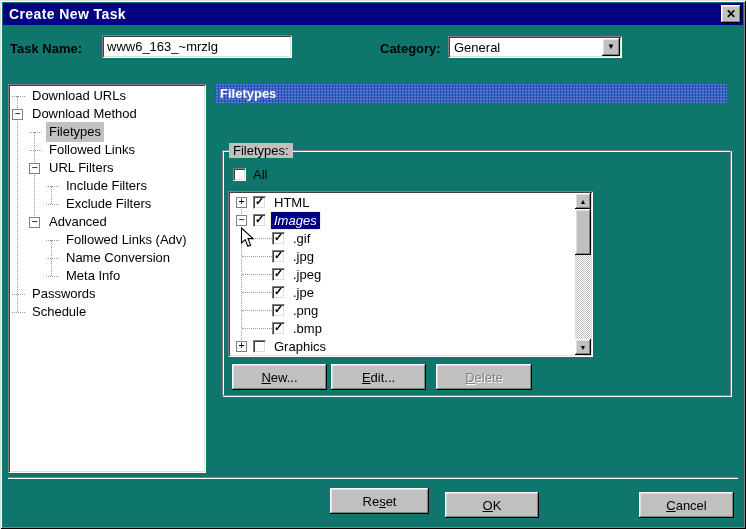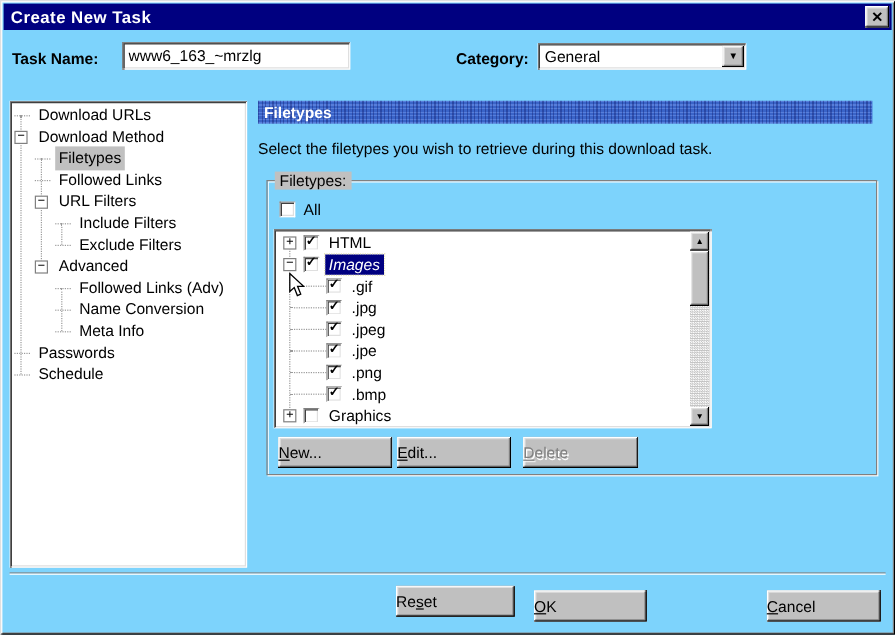--- a/index.html
+++ b/index.html
@@ -1,16 +1,16 @@
 <!DOCTYPE html>
 <html style="--titlebar: #000080; --selection: #000080; --header-blue: #3a64c8;"><head>
 <meta charset="utf-8">
 <style>
   html,body{margin:0;padding:0;background:#808080;}
-  .win{position:relative;width:746px;height:529px;background:#7dd3fc;
+  .win{position:relative;width:746px;height:529px;background:#0f766e;
     font-family:"Liberation Sans",sans-serif;font-size:13px;color:#000;overflow:hidden;
     box-shadow:inset 1px 1px 0 #dfdfdf, inset -1px -1px 0 #000, inset 2px 2px 0 #fff, inset -2px -2px 0 #808080;}
   .titlebar{position:absolute;left:3px;top:3px;right:3px;height:22px;background:var(--titlebar,#000080);display:flex;align-items:center;}
   .title{color:#fff;font-weight:bold;font-size:14px;padding-left:6px;letter-spacing:.4px;}
   .closebtn{position:absolute;right:2px;top:2px;width:20px;height:18px;background:#c0c0c0;border:none;padding:0;
     box-shadow:inset -1px -1px 0 #000, inset 1px 1px 0 #fff, inset -2px -2px 0 #808080, inset 2px 2px 0 #dfdfdf;
     display:flex;align-items:center;justify-content:center;font:bold 12px "Liberation Sans",sans-serif;cursor:default;}
   .lbl{position:absolute;white-space:nowrap;}
   .bold{font-weight:bold;}
   .field{position:absolute;background:#fff;border:none;box-sizing:border-box;padding:0 5px;
@@ -59,21 +59,21 @@
   .lsel{background:var(--selection,#000080);color:#fff;outline:1px dotted #e6e2b8;font-style:italic;}
   .scrollbar{position:absolute;top:2px;right:2px;bottom:2px;width:16px;background-color:#dfdfdf;
     background-image:conic-gradient(#fff 25%, #c0c0c0 0 50%, #fff 0 75%, #c0c0c0 0);background-size:2px 2px;}
   .sb-btn{position:absolute;left:0;width:16px;height:16px;background:#c0c0c0;
     box-shadow:inset -1px -1px 0 #000, inset 1px 1px 0 #fff, inset -2px -2px 0 #808080, inset 2px 2px 0 #dfdfdf;
     display:flex;align-items:center;justify-content:center;font-size:7px;line-height:7px;}
   .sb-up{top:0;}
   .sb-down{bottom:0;}
   .sb-thumb{position:absolute;left:0;top:16px;width:16px;height:46px;background:#c0c0c0;
     box-shadow:inset -1px -1px 0 #000, inset 1px 1px 0 #fff, inset -2px -2px 0 #808080, inset 2px 2px 0 #dfdfdf;}
-  .btn{position:absolute;height:26px;background:#c0c0c0;border:none;padding:0;text-align:left;cursor:default;
+  .btn{position:absolute;height:26px;background:#c0c0c0;border:none;padding:0;text-align:center;cursor:default;
     font:13px "Liberation Sans",sans-serif;color:#000;
     box-shadow:inset -1px -1px 0 #000, inset 1px 1px 0 #fff, inset -2px -2px 0 #808080, inset 2px 2px 0 #dfdfdf;}
   .btn u{text-decoration:underline;}
   .btn.disabled{color:#808080;text-shadow:1px 1px 0 #fff;}
   .separator{position:absolute;left:8px;top:477px;width:730px;height:0;border-top:1px solid #808080;border-bottom:1px solid #fff;}
   .cursor{position:absolute;left:240px;top:227px;width:14px;height:22px;z-index:10;pointer-events:none;}
 </style>
 </head>
 <body>
 
@@ -178,21 +178,20 @@
         <span class="slot">
           <span class="stub"></span>
         </span>
         <span class="tree-label">Schedule</span>
       </div>
     </div>
 
   <div class="band">
     <span>Filetypes</span>
   </div>
-  <div class="desc">Select the filetypes you wish to retrieve during this download task.</div>
 
   <div class="groupbox">
     <span class="group-label">Filetypes:</span>
 
     <div class="checkrow" style="left:10px;top:16px">
       <span class="checkbox" id="allcb"></span>
       <span>All</span>
     </div>
 
     <div class="listbox">

